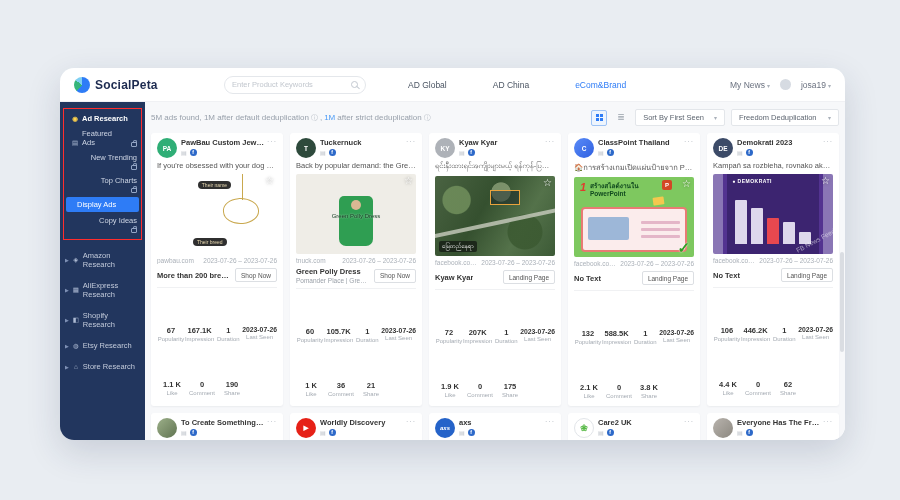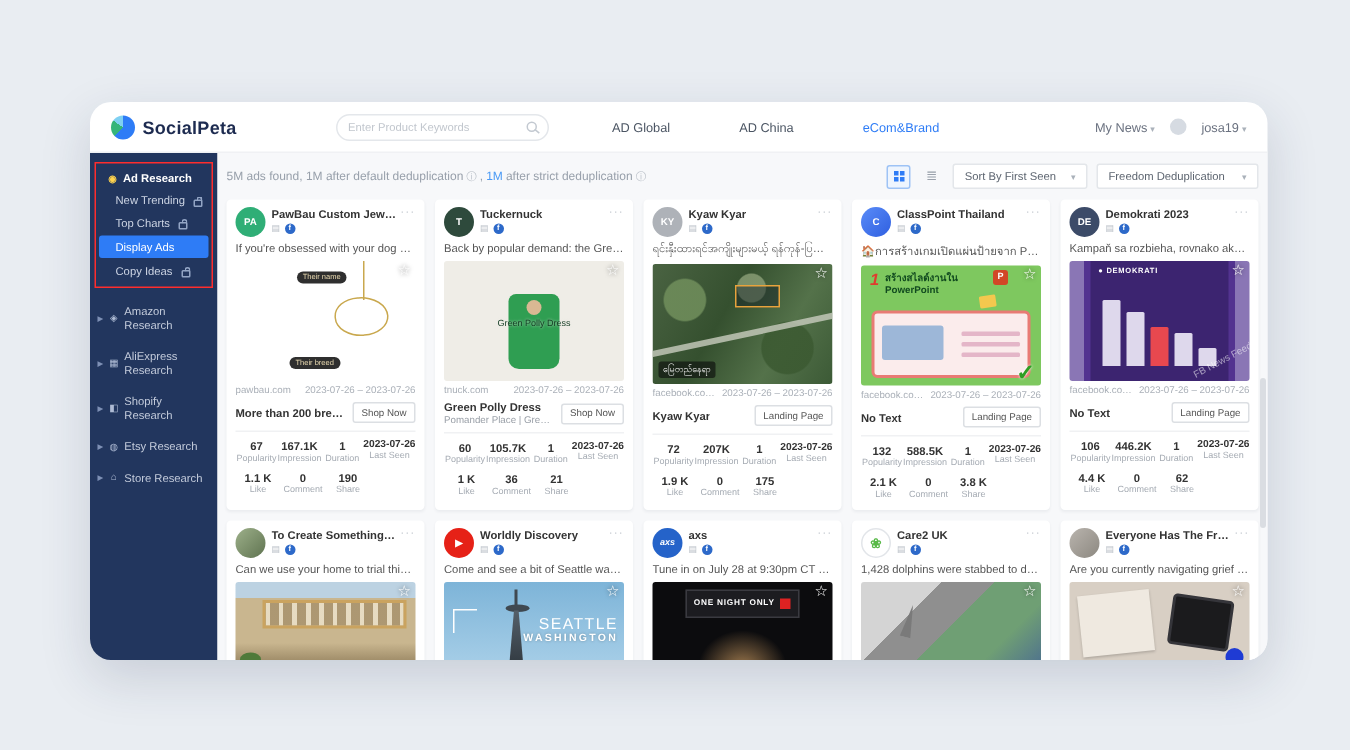--- a/index.html
+++ b/index.html
@@ -26,21 +26,21 @@
   .user-avatar { width:11px; height:11px; border-radius:50%; background:#d6dbe2; }
 
   
   .app-body { display:flex; flex:1; min-height:0; }
 
   
   .sidebar { width:85px; background:#22365e; flex:none; padding-top:4px; font-size:7.5px; }
   .sb-group { border:1px solid #ff2d2d; margin:2px 3px 5px; padding:2px 0 3px; }
   .sb-row { display:flex; align-items:flex-end; gap:3px; padding:3px 4px 3px 7px; color:#cdd5e4; cursor:pointer; }
   .sb-row.root { color:#fff; font-weight:bold; }
-  .sb-row.sub { padding-left:13px; }
+  .sb-row.sub { padding-left:13px;flex-direction:column; }
   .sb-row.selected { background:#2e7cf6; color:#fff; margin:1px 2px; border-radius:2px; padding-left:11px; }
   .sb-ic { font-size:6.5px; width:8px; text-align:center; color:#aebbd4; flex:none; }
   .sb-row.root .sb-ic { color:#ffd34d; }
   .lock { width:6px; height:5px; border:1px solid #93a5c5; border-radius:1px; position:relative; margin-left:3px; flex:none; }
   .lock::before { content:''; position:absolute; top:-3px; left:1px; width:2px; height:2px;
     border:1px solid #93a5c5; border-bottom:none; border-radius:2px 2px 0 0; }
   .sb-section { display:flex; align-items:center; gap:3px; padding:6px 4px 6px 5px; color:#c3cbdb; cursor:pointer; }
   .sb-arrow { font-size:5px; color:#7e90b5; flex:none; }
 
   
@@ -87,21 +87,21 @@
   .c-dates { white-space:nowrap; flex:none; }
   .c-prod { display:flex; align-items:center; justify-content:space-between; gap:4px; min-height:21px;
     border-bottom:1px solid #f0f1f3; padding-bottom:4px; }
   .prod-col { min-width:0; }
   .prod-title { font-size:7.5px; font-weight:bold; color:#333; white-space:nowrap; overflow:hidden; text-overflow:ellipsis; }
   .prod-sub { font-size:6.5px; color:#9aa0a8; white-space:nowrap; overflow:hidden; text-overflow:ellipsis; margin-top:1px; }
   .cta { flex:none; border:1px solid #dcdfe3; border-radius:2px; background:#fff; font-size:6.5px; color:#555;
     padding:2.5px 5px; cursor:pointer; white-space:nowrap; font-family:"Liberation Sans", sans-serif; }
   .stats { display:grid; grid-template-columns:repeat(4,1fr); text-align:center; padding:5px 0 2px; }
   .stats.r2 { padding:3px 0 7px; }
-  .sv { font-size:7.5px; font-weight:bold; color:#333; white-space:nowrap; }
+  .sv { font-size:7.5px; font-weight:bold; color:#333; white-space:nowrap;margin-top:33px; }
   .sv.date { font-size:6.8px; }
   .sl { font-size:6px; color:#a5abb3; margin-top:1px; }
 
   
   .img-paw { background:linear-gradient(100deg,#53403а 0%,#4e3b33 0%,#2b211c 46%,#15120f 46%,#0d0c0b 100%); }
   .img-paw .pend { position:absolute; right:18px; top:24px; width:36px; height:26px; border:1.5px solid #c9a84e; border-radius:46% 54% 48% 52%; transform:rotate(-4deg); }
   .img-paw .chain { position:absolute; right:34px; top:0; width:1px; height:26px; background:#c9a84e; }
   .img-paw .tag { position:absolute; background:rgba(10,10,10,.85); color:#e8d9b0; font-size:5px; padding:1px 4px; border-radius:5px; }
   .img-paw .tag.t1 { left:34%; top:7px; }
   .img-paw .tag.t2 { left:30%; bottom:8px; }
@@ -184,20 +184,25 @@
   </div>
 
   <div class="app-body">
 
     <div class="sidebar">
       <div class="sb-group">
         <div class="sb-row root">
           <span class="sb-ic">◉</span>
           <span>Ad Research</span>
         </div>
+        <div class="sb-row">
+          <span class="sb-ic">▤</span>
+          <span>Featured Ads</span>
+          <span class="lock"></span>
+        </div>
         <div class="sb-row sub">
           <span>New Trending</span>
           <span class="lock"></span>
         </div>
         <div class="sb-row sub">
           <span>Top Charts</span>
           <span class="lock"></span>
         </div>
         <div class="sb-row selected">
           <span>Display Ads</span>

